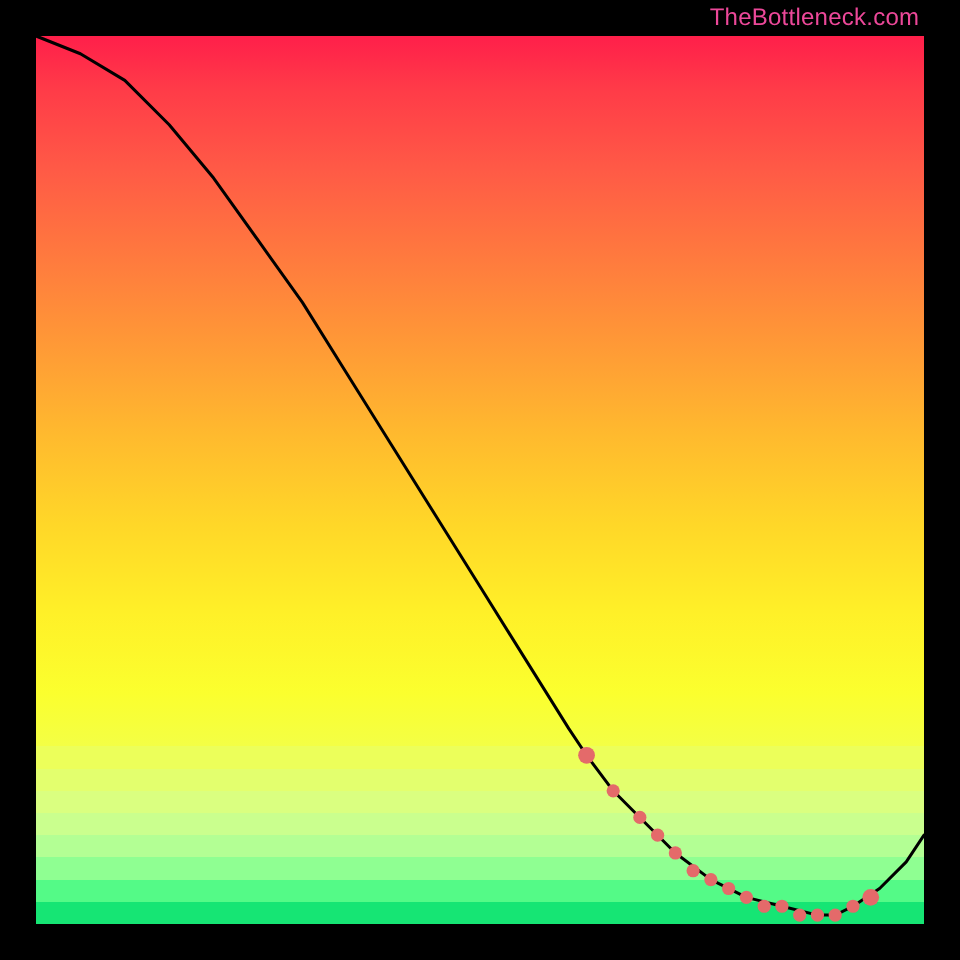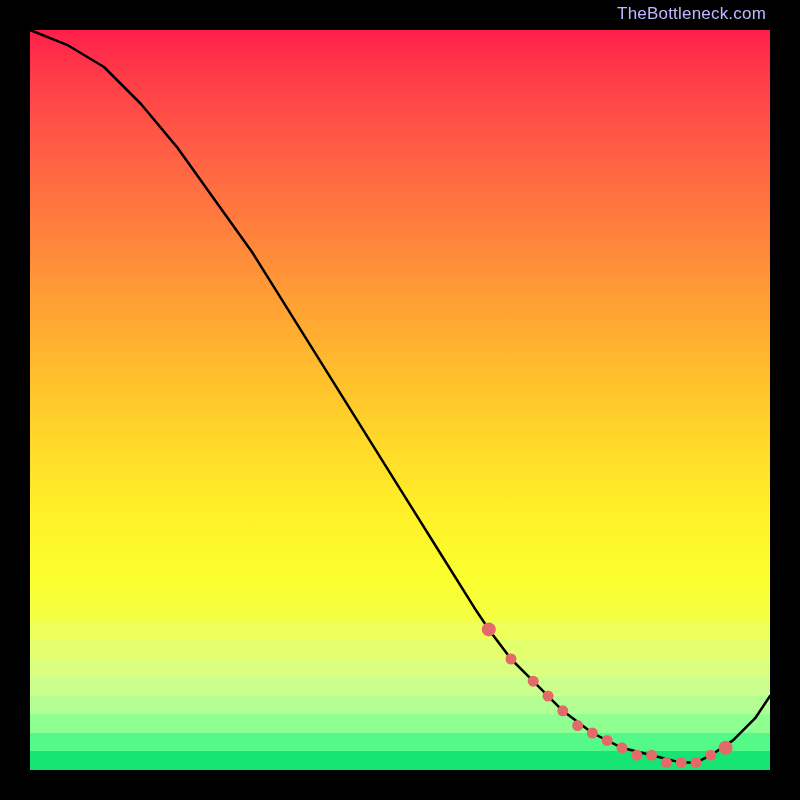--- a/index.html
+++ b/index.html
@@ -52,22 +52,22 @@
       #54fa87 95.0%,
       #54fa87 97.5%,
       #16e574 97.5%,
       #16e574 100%
     );
   }
   .watermark {
     position: absolute;
     top: 4px;
     right: 34px;
-    color: #c4b5fd;
-    font-size: 17px;
+    color: #ec4899;
+    font-size: 20px;
     letter-spacing: 0.2px;
     user-select: none;
     pointer-events: none;
   }
   svg.curve {
     position: absolute;
     left: 0;
     top: 0;
     width: 740px;
     height: 740px;

